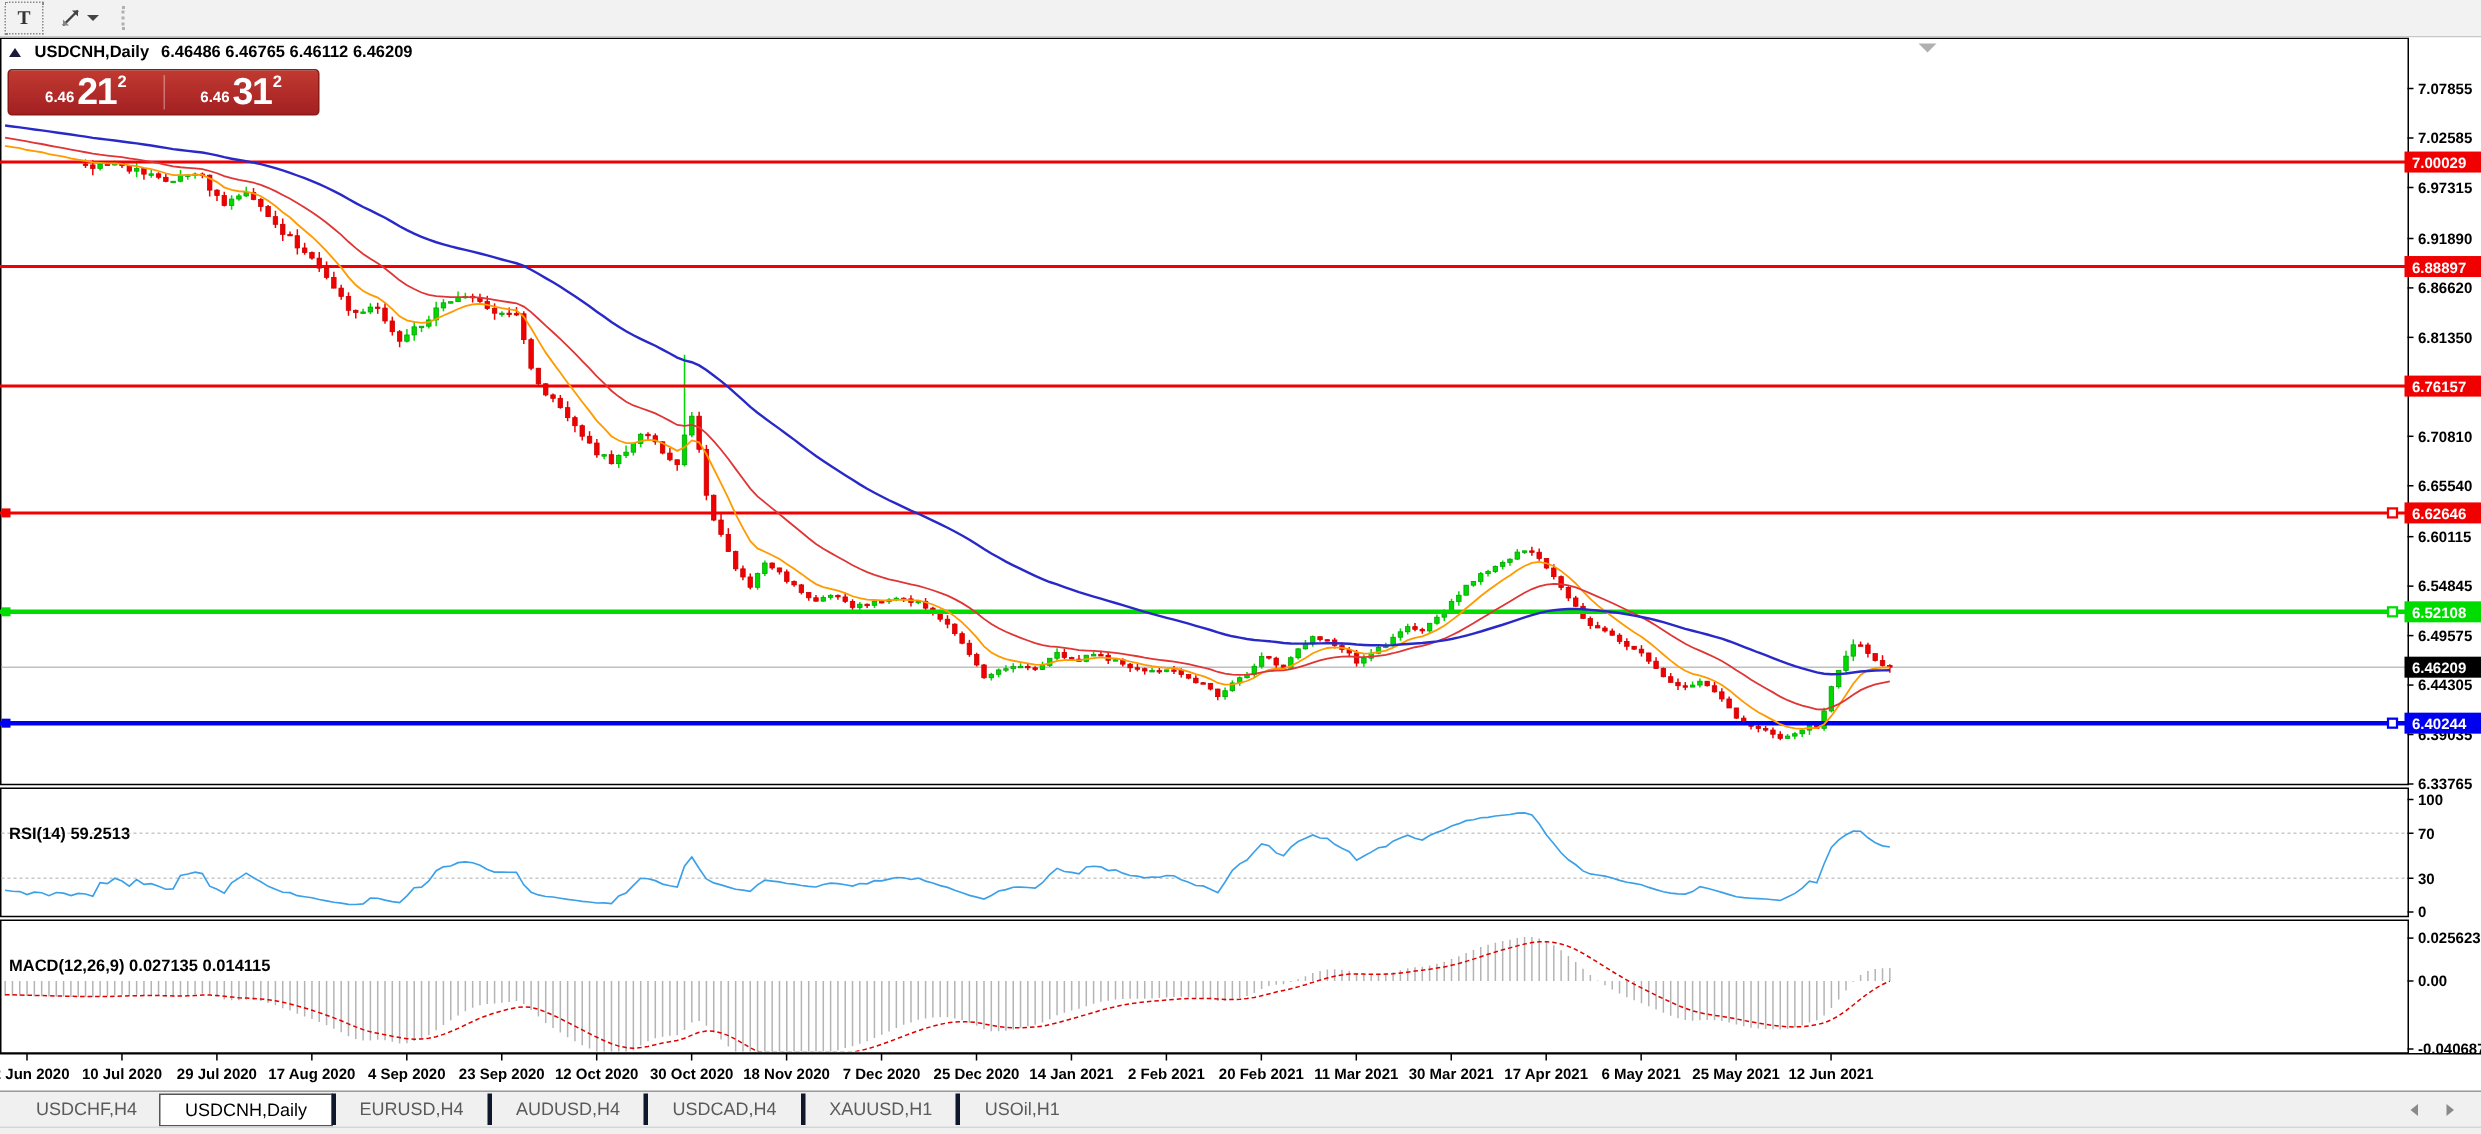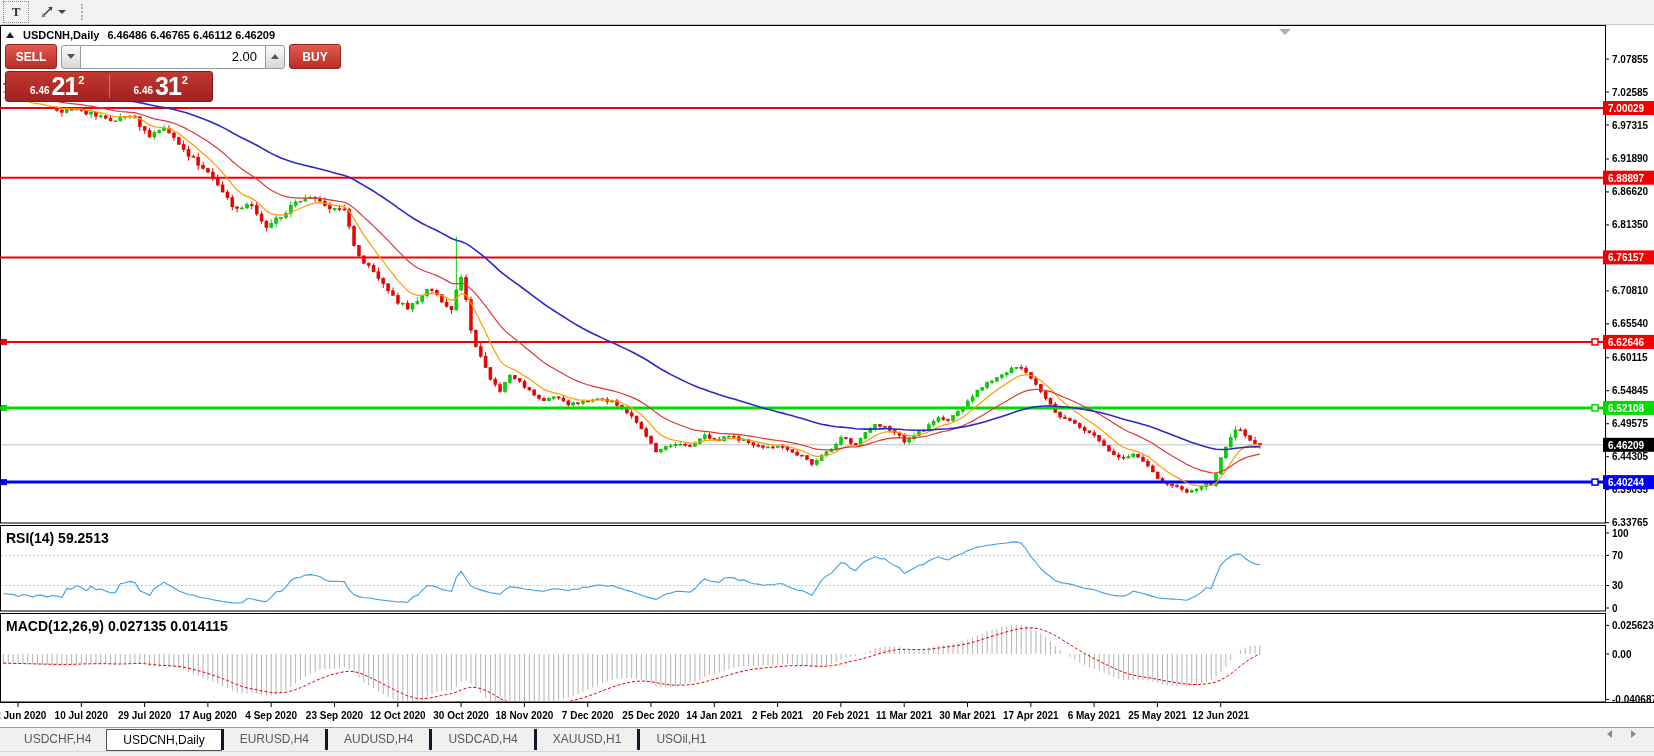--- a/index.html
+++ b/index.html
@@ -43,26 +43,26 @@
   .vol{flex:1;border:1px solid #979797;border-left:none;border-right:none;font-size:13px;color:#000;
        text-align:right;padding:0 8px 0 0;outline:none;min-width:0;font-family:"Liberation Sans",sans-serif;}
   .tw-row2{margin-top:2px;height:31px;background:linear-gradient(#c13a31,#a32022);border:1px solid #8c1b17;
            border-radius:3px;display:flex;box-sizing:border-box;}
   .quote{flex:1;display:flex;align-items:flex-end;justify-content:center;color:#fff;padding-bottom:2px;}
   .quote .q-small{font-size:10px;font-weight:bold;margin:0 2px 3px 0;}
   .quote .q-big{font-size:25px;font-weight:bold;line-height:25px;letter-spacing:-1px;}
   .quote .q-sup{font-size:11px;font-weight:bold;margin:0 0 13px 1px;}
   .q-divider{width:1px;background:rgba(255,255,255,0.35);margin:3px 0;}
   
-  .panel-label{position:absolute;left:6px;font-size:14px;font-weight:bold;color:#000;z-index:4;white-space:nowrap;}
+  .panel-label{position:absolute;left:6px;font-size:11px;font-weight:bold;color:#000;z-index:4;white-space:nowrap;margin-top:20px;}
   .panel-label.rsi{top:505px;}
   .panel-label.macd{top:593px;}
   
   .tabbar{position:absolute;top:727px;left:0;width:1654px;height:24px;background:#f0f0f0;
-          border-top:1px solid #9a9a9a;box-sizing:border-box;display:flex;align-items:flex-start;}
+          border-top:1px solid #9a9a9a;box-sizing:border-box;display:flex;align-items:center;}
   .tabs{display:flex;align-items:center;height:100%;padding-left:8px;}
   .tab{padding:0 16px;font-size:12px;color:#5a5a5a;line-height:21px;cursor:pointer;white-space:nowrap;
        border-left:3px solid #0f172a;}
   .tab:first-child{border-left:none;}
   .tab.active{background:#fff;border:1px solid #555;color:#000;line-height:20px;margin:0 -1px;}
   .tab-arrows{margin-left:auto;display:flex;gap:14px;padding-right:16px;}
   .arrow-btn{width:10px;height:12px;display:flex;align-items:center;justify-content:center;cursor:pointer;}
   .arr-l{width:0;height:0;border-top:4px solid transparent;border-bottom:4px solid transparent;border-right:5px solid #8a8a8a;}
   .arr-r{width:0;height:0;border-top:4px solid transparent;border-bottom:4px solid transparent;border-left:5px solid #8a8a8a;}
   
@@ -1003,33 +1003,20 @@
           <rect x="0" y="678" width="1654" height="23" fill="rgba(0,0,0,0)"></rect>
         </svg></div>
 
     <div class="chart-title">
       <span class="tri-up-small"></span>
       <span>USDCNH,Daily</span>
       <span>6.46486 6.46765 6.46112 6.46209</span>
     </div>
 
     <div class="trade-widget">
-      <div class="tw-row1">
-        <div class="tw-btn">SELL</div>
-        <div class="spinner">
-          <div class="spin-btn left">
-            <span class="tri-d"></span>
-          </div>
-          <input class="vol" value="2.00" style="">
-          <div class="spin-btn right">
-            <span class="tri-u"></span>
-          </div>
-        </div>
-        <div class="tw-btn">BUY</div>
-      </div>
       <div class="tw-row2">
         <div class="quote">
           <span class="q-small">6.46</span>
           <span class="q-big">21</span>
           <span class="q-sup">2</span>
         </div>
         <div class="q-divider"></div>
         <div class="quote">
           <span class="q-small">6.46</span>
           <span class="q-big">31</span>

